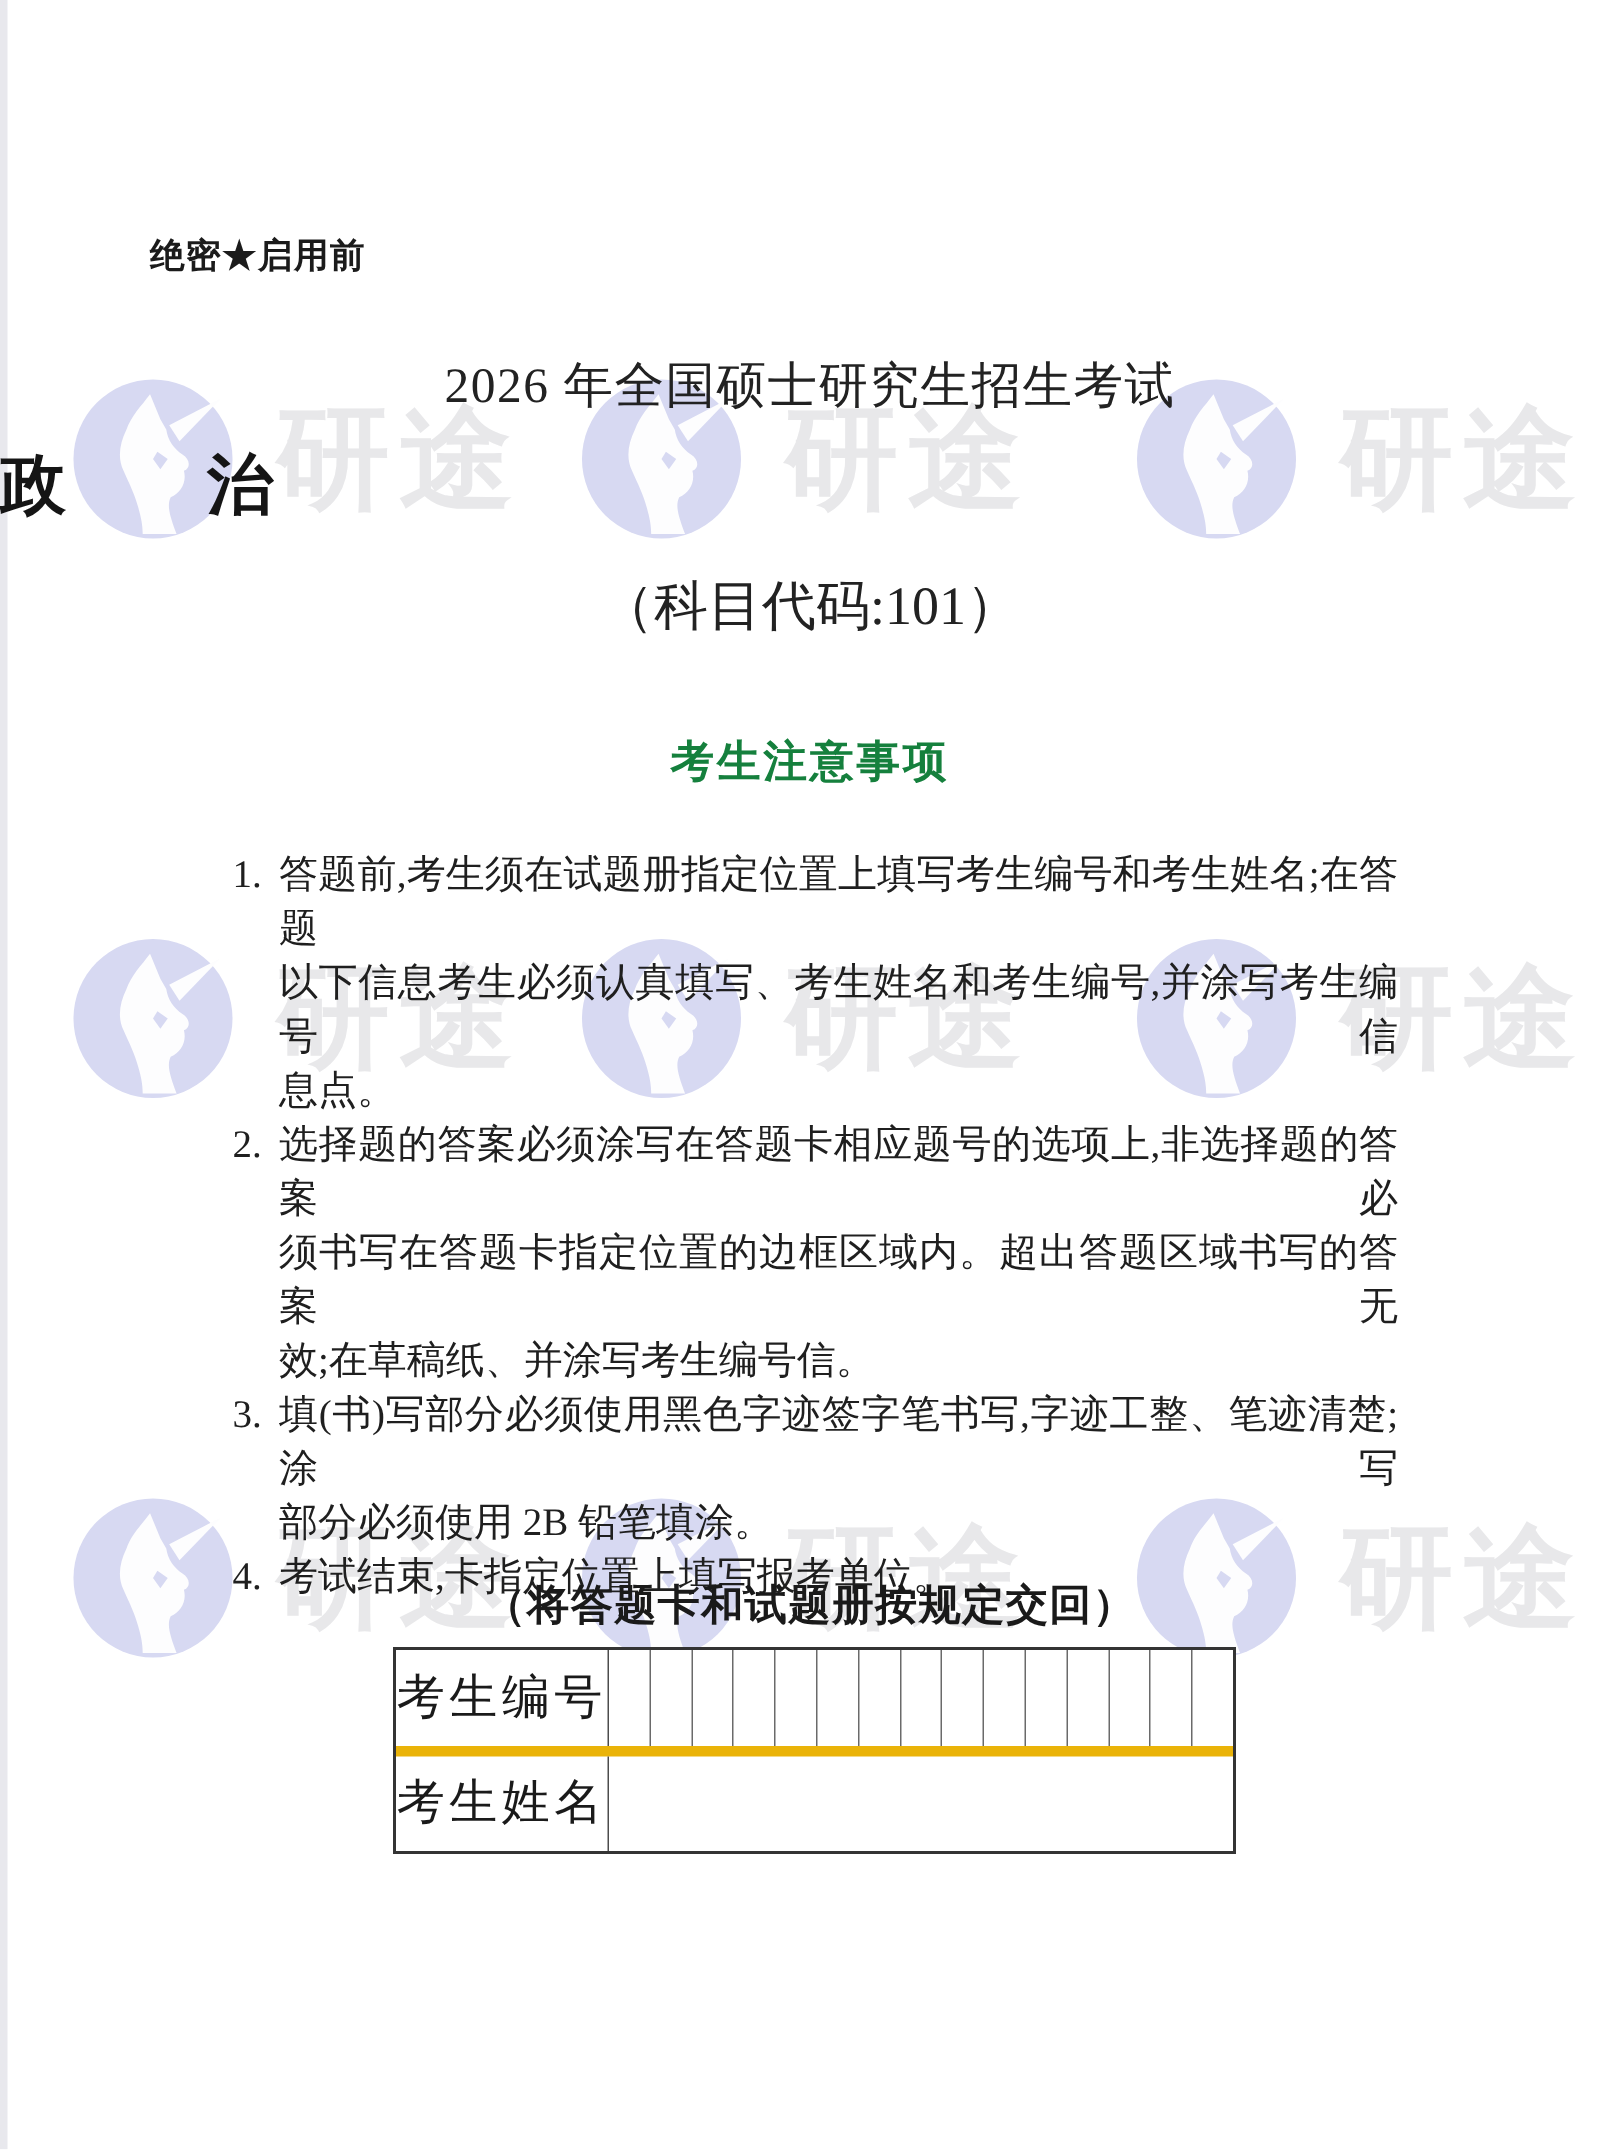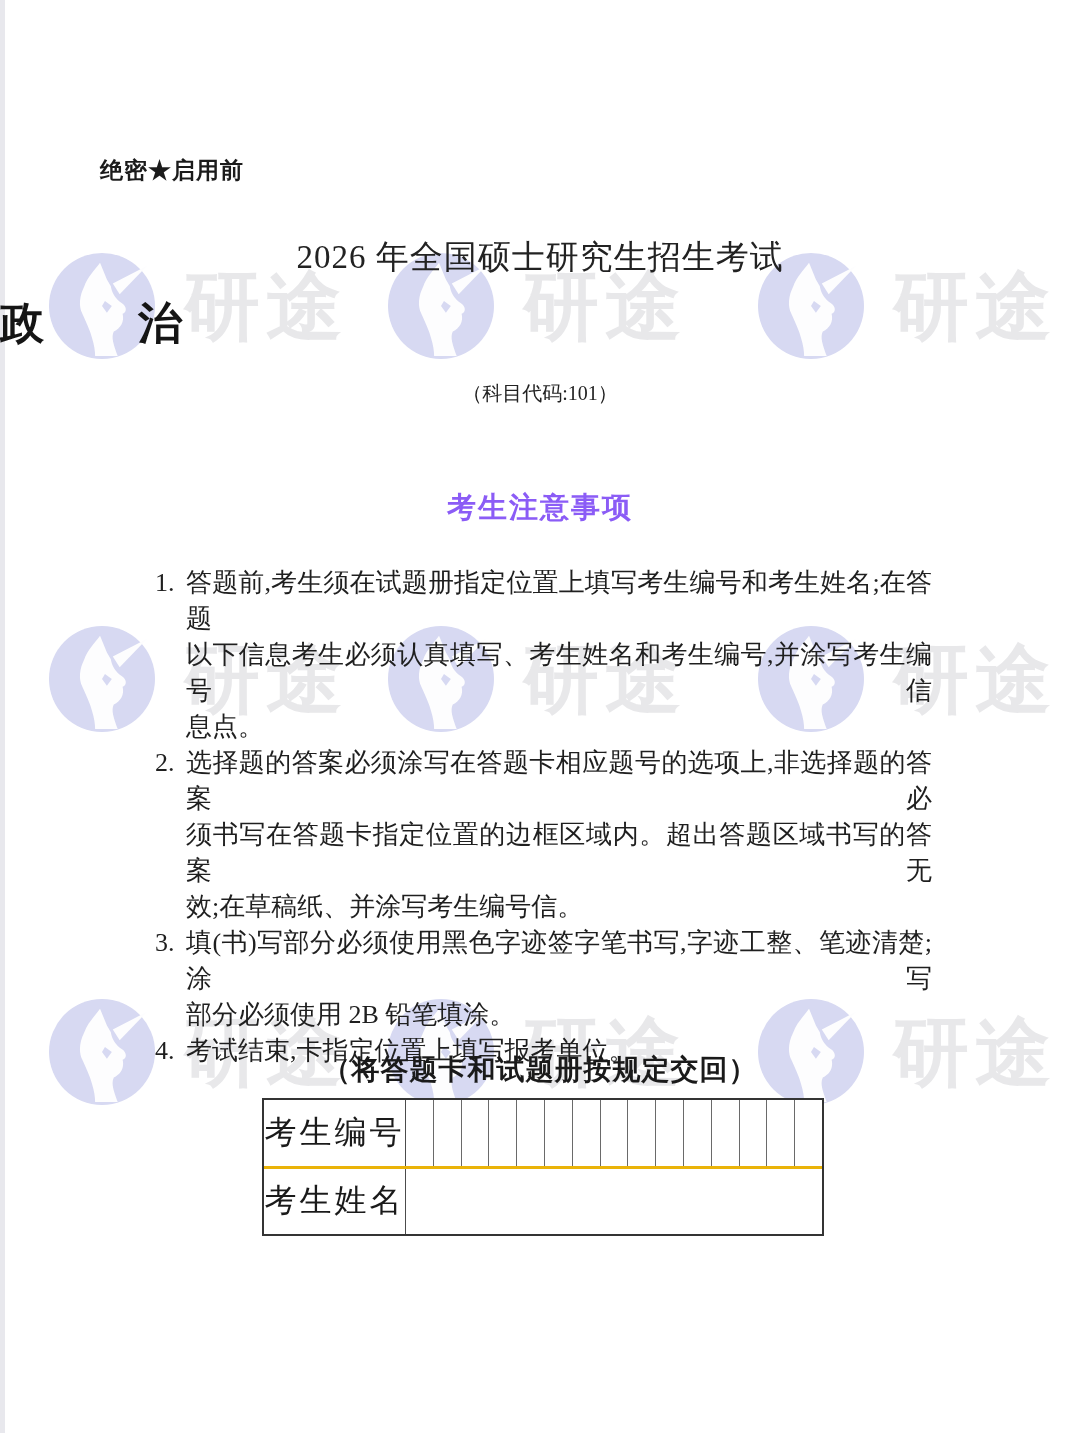--- a/index.html
+++ b/index.html
@@ -42,26 +42,26 @@
     position:absolute; left:0; top:294px; width:1080px;
     display:flex; 
   }
   .subject {
     font-size:44px; font-weight:700; color:#151515;
     letter-spacing:94px; margin-right:-94px; line-height:1;
     padding-top:8px;
   }
   .subject-code {
     position:absolute; left:0; top:380px; width:1080px;
-    text-align:center; font-size:20px; color:#222;
+    text-align:center; font-size:36px; color:#222;
   }
   .notice-heading {
     position:absolute; left:0; top:488px; width:1080px;
     text-align:center; font-family:"Liberation Sans", sans-serif;
-    font-weight:700; font-size:29px; letter-spacing:2px; color:#8b5cf6;
+    font-weight:700; font-size:29px; letter-spacing:2px; color:#15803d;
   }
 
   .notice-list {
     position:absolute; left:186px; top:565px; width:746px;
     font-size:26px; line-height:36px; color:#1f1f1f;
   }
   .notice-item { position:relative; }
   .item-num {
     position:absolute; left:-31px; top:0; width:30px;
     font-size:26px; line-height:36px; color:#1f1f1f;
@@ -75,21 +75,21 @@
     color:#1a1a1a; letter-spacing:1px;
   }
 
   
   .info-table {
     position:absolute; left:262px; top:1098px; width:562px; height:138px;
     border:2px solid #343434; background:#fff;
     display:flex; flex-direction:column;
   }
   .info-row { display:flex; flex:1; min-height:0; }
-  .info-row + .info-row { border-top:3px solid #eab308; }
+  .info-row + .info-row { border-top:7px solid #eab308; }
   .info-label {
     flex:0 0 142px; display:flex; align-items:center; justify-content:center;
     font-size:32px; letter-spacing:3px; color:#1a1a1a;
     border-right:1px solid #4c4c4c;
   }
   .num-cells { flex:1; display:flex; }
   .num-cell { flex:1; border-right:1px solid #6a6a6a; }
   .num-cell:last-child { border-right:none; }
   .name-area { flex:1; }
 </style>

